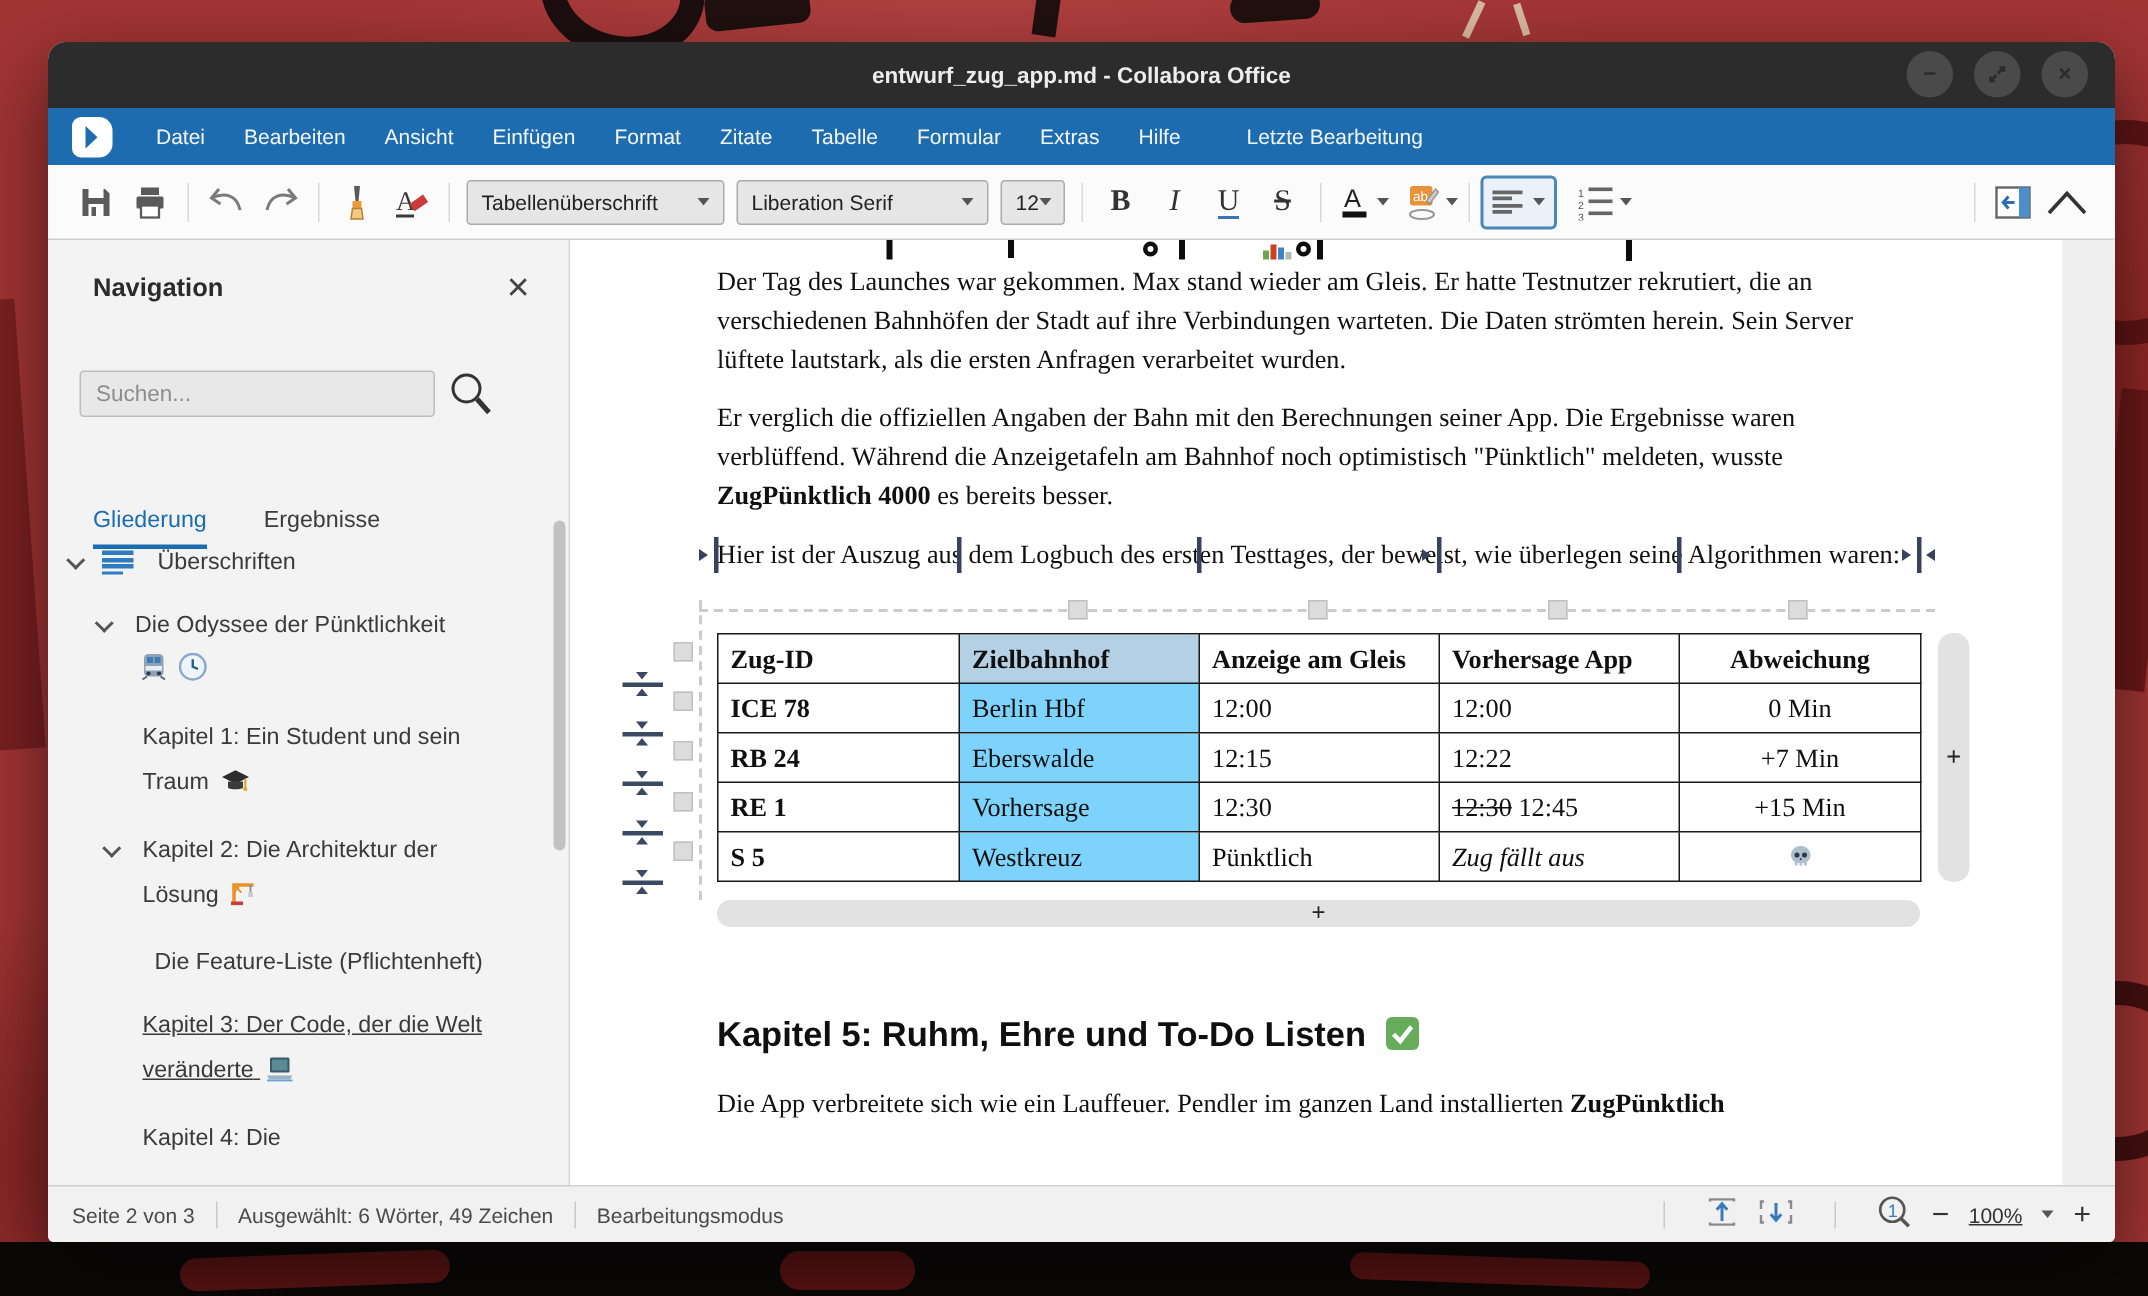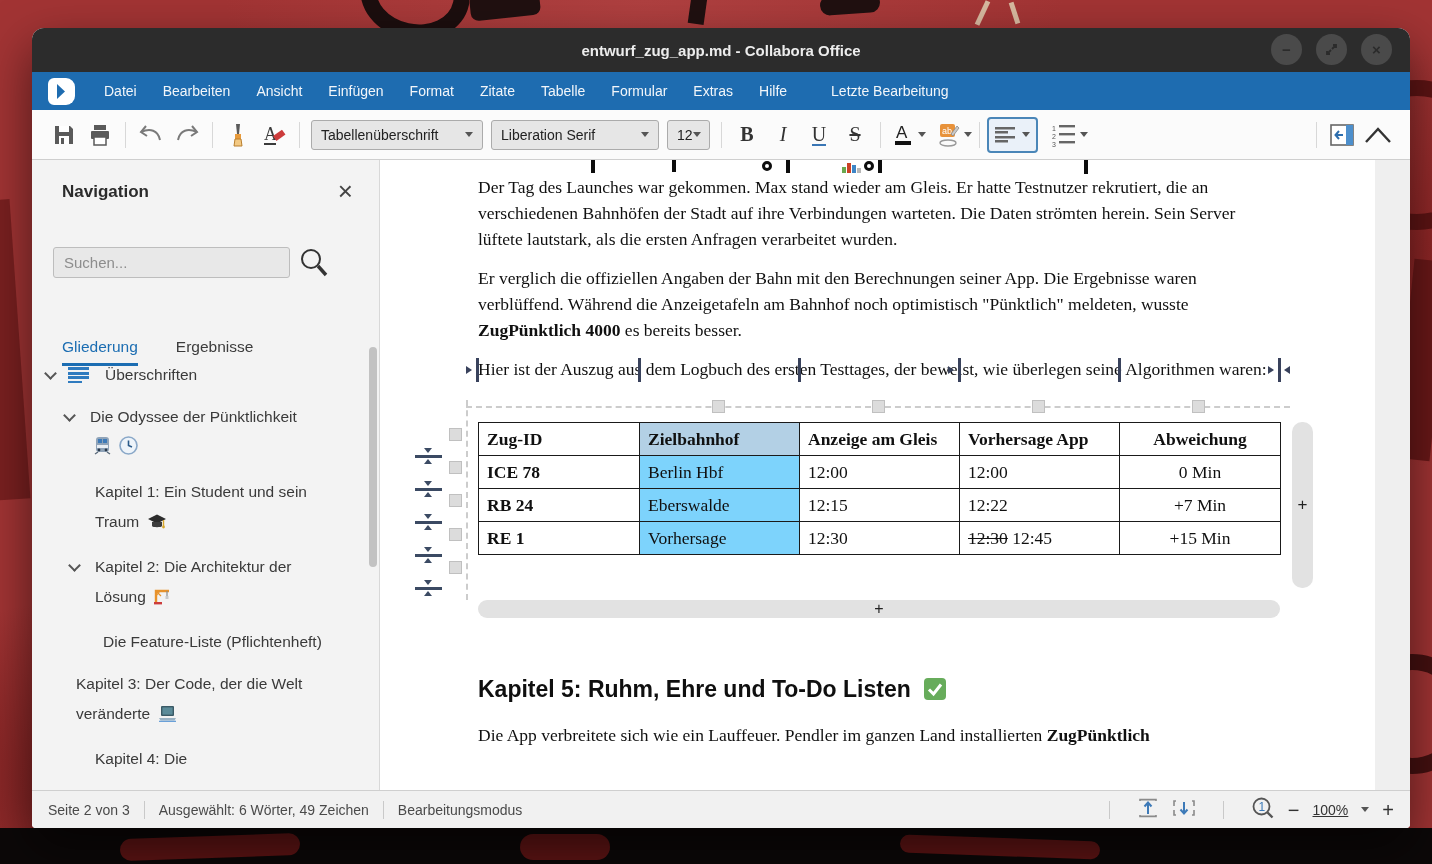--- a/index.html
+++ b/index.html
@@ -351,21 +351,21 @@
                 <path d="M3 17 L3 5 L16 5" stroke="#e8932c" stroke-width="2.4" fill="none"></path>
                 <path d="M3 5 L8 10 M3 10 L7 5" stroke="#e8932c" stroke-width="1.2"></path>
                 <path d="M14 5 L14 10" stroke="#8a8a8a" stroke-width="1.2"></path>
                 <rect x="12.5" y="10" width="3" height="3" fill="#c9c9c9"></rect>
                 <rect x="1" y="16" width="8" height="2.4" fill="#cc3b3b"></rect>
               </svg></span>
         </div>
         <div class="nav-item" style="padding-left:71px; width:300px;">
           <span>Die Feature-Liste (Pflichtenheft)</span>
         </div>
-        <div class="nav-item" style="padding-left:44px; width:310px;">
+        <div class="nav-item" style="padding-left:63px; width:310px;text-decoration:underline;">
           <span>Kapitel 3: Der Code, der die Welt veränderte</span>
           <span class="emo"><svg width="21" height="17" viewBox="0 0 21 17">
                 <rect x="4" y="1" width="13" height="10" rx="1" fill="#3a5a66"></rect>
                 <rect x="5.4" y="2.4" width="10.2" height="7.2" fill="#5b8b99"></rect>
                 <path d="M2 13 H19 L17.5 15.5 H3.5 Z" fill="#9ab2c4"></path>
                 <path d="M2 16.4 H19" stroke="#6aa0d8" stroke-width="1.4"></path>
               </svg></span>
         </div>
         <div class="nav-item" style="padding-left:63px;">
           <span>Kapitel 4: Die</span>
@@ -477,20 +477,34 @@
             <td>12:22</td>
             <td class="c-center">+7 Min</td>
           </tr>
           <tr>
             <td class="b">RE 1</td>
             <td class="selcol">Vorhersage</td>
             <td>12:30</td>
             <td><span class="strike">12:30</span> <span>12:45</span></td>
             <td class="c-center">+15 Min</td>
           </tr>
+          <tr>
+            <td class="b">S 5</td>
+            <td class="selcol">Westkreuz</td>
+            <td>Pünktlich</td>
+            <td class="ital">Zug fällt aus</td>
+            <td class="c-center">
+              <svg width="17" height="17" viewBox="0 0 17 17" style="vertical-align:-3px;">
+                    <path d="M8.5 1 C4.5 1 2 3.8 2 7.2 C2 9.4 3.2 10.8 4.5 11.6 L4.5 14 L6.3 14 L6.3 12.4 L7.6 12.4 L7.6 14 L9.4 14 L9.4 12.4 L10.7 12.4 L10.7 14 L12.5 14 L12.5 11.6 C13.8 10.8 15 9.4 15 7.2 C15 3.8 12.5 1 8.5 1 Z" fill="#aebfce"></path>
+                    <circle cx="6" cy="7" r="1.7" fill="#2e3a46"></circle>
+                    <circle cx="11" cy="7" r="1.7" fill="#2e3a46"></circle>
+                    <path d="M8.5 8.6 L7.6 10.4 L9.4 10.4 Z" fill="#2e3a46"></path>
+                  </svg>
+            </td>
+          </tr>
         </tbody>
           </table>
 
         <div class="addrow">+</div>
         <div class="addcol">+</div>
 
 
         <h2 class="h2" style="top:516px;"><span>Kapitel 5: Ruhm, Ehre und To-Do Listen</span>
           <svg width="24" height="24" viewBox="0 0 24 24" style="vertical-align:-4px; margin-left:6px;">
               <rect x="1" y="1" width="22" height="22" rx="4" fill="#67ac5b"></rect>

